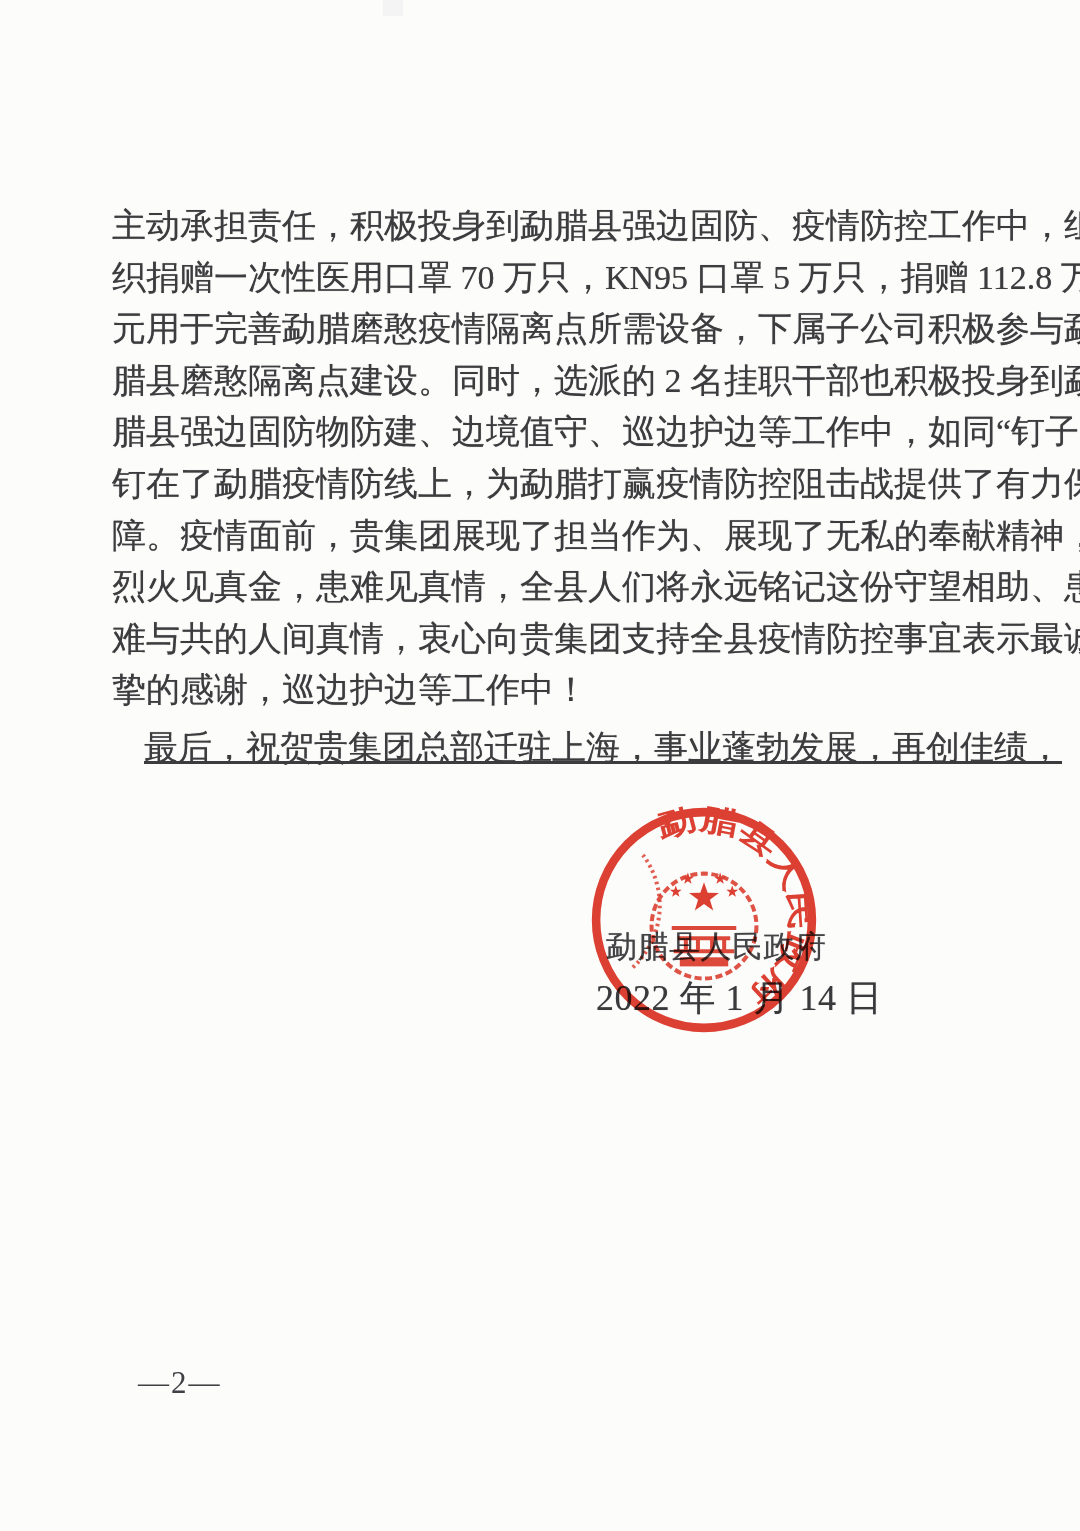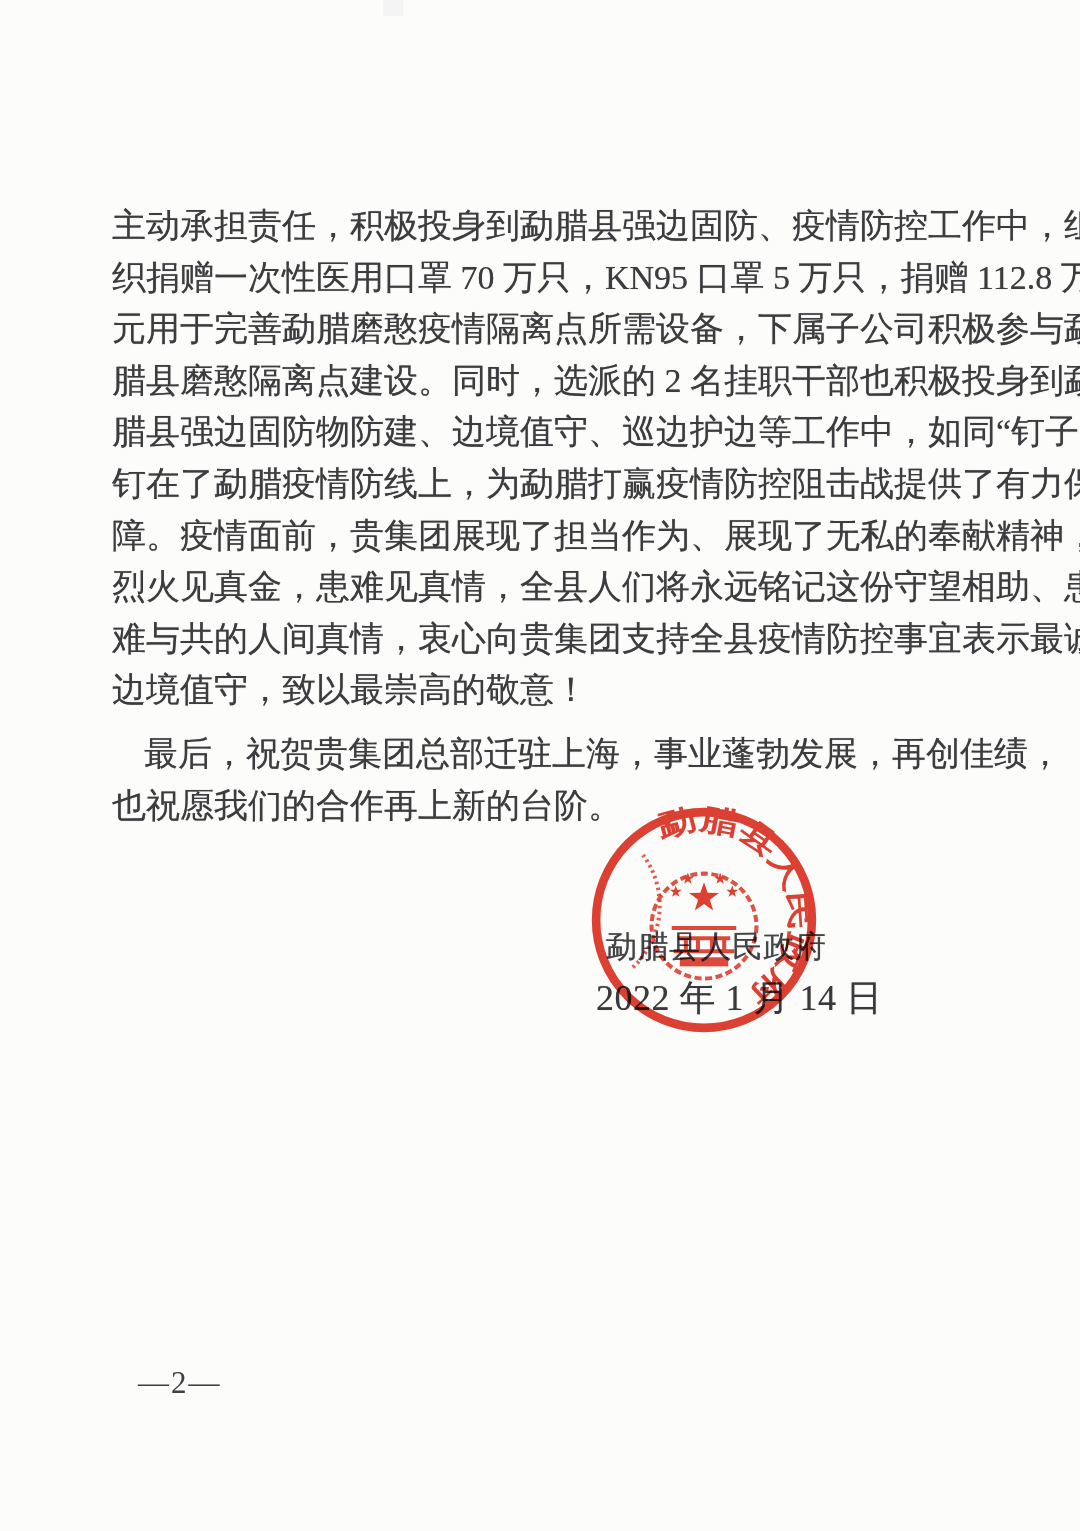--- a/index.html
+++ b/index.html
@@ -36,21 +36,22 @@
     text-align-last: justify;
     white-space: nowrap;
   }
   .line.natural {
     text-align: left;
     text-align-last: left;
     white-space: normal;
   }
   .line.indent {
     padding-left: 32px;
-    margin-top: 12px;
+    margin-top: 6px;
+    text-decoration: underline;
   }
   .signature-name {
     position: absolute;
     left: 606px;
     top: 926px;
     font-size: 31px;
     letter-spacing: 0.5px;
     color: #434346;
     text-shadow: 0 0 0.7px rgba(60,60,63,0.6);
     z-index: 1;
@@ -98,23 +99,22 @@
   <div class="body-text">
     <div class="line">主动承担责任，积极投身到勐腊县强边固防、疫情防控工作中，组</div>
     <div class="line">织捐赠一次性医用口罩 70 万只，KN95 口罩 5 万只，捐赠 112.8 万</div>
     <div class="line">元用于完善勐腊磨憨疫情隔离点所需设备，下属子公司积极参与勐</div>
     <div class="line">腊县磨憨隔离点建设。同时，选派的 2 名挂职干部也积极投身到勐</div>
     <div class="line">腊县强边固防物防建、边境值守、巡边护边等工作中，如同“钉子”，</div>
     <div class="line">钉在了勐腊疫情防线上，为勐腊打赢疫情防控阻击战提供了有力保</div>
     <div class="line">障。疫情面前，贵集团展现了担当作为、展现了无私的奉献精神，</div>
     <div class="line">烈火见真金，患难见真情，全县人们将永远铭记这份守望相助、患</div>
     <div class="line">难与共的人间真情，衷心向贵集团支持全县疫情防控事宜表示最诚</div>
-    <div class="line natural">边境值守，致以最崇高的敬意！</div>
+    <div class="line natural">挚的感谢，巡边护边等工作中！</div>
     <div class="line indent">最后，祝贺贵集团总部迁驻上海，事业蓬勃发展，再创佳绩，</div>
-    <div class="line natural">也祝愿我们的合作再上新的台阶。</div>
   </div>
 
   <div class="signature-name">勐腊县人民政府</div>
   <div class="signature-date">2022 年 1 月 14 日</div>
 
   <svg class="seal" viewBox="0 0 236 236" xmlns="http://www.w3.org/2000/svg">
     <defs>
       <path id="star" d="M0,-10 L2.35,-3.24 L9.51,-3.09 L3.80,1.24 L5.88,8.09 L0,4 L-5.88,8.09 L-3.80,1.24 L-9.51,-3.09 L-2.35,-3.24 Z"></path>
       <path id="sealArc" d="M 74.1,39.1 A 84,84 0 1 1 157.4,192.2" fill="none"></path>
     </defs>

